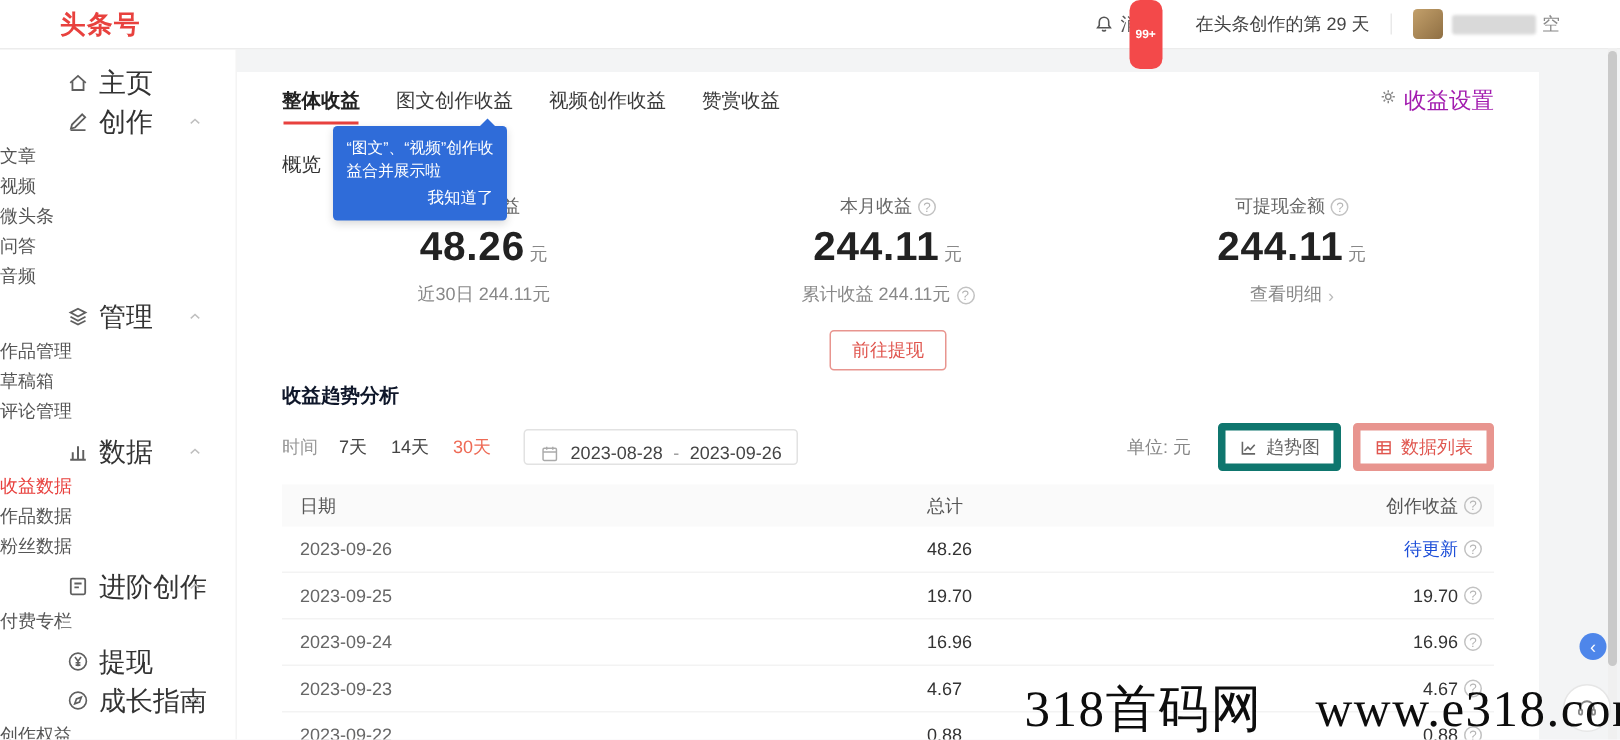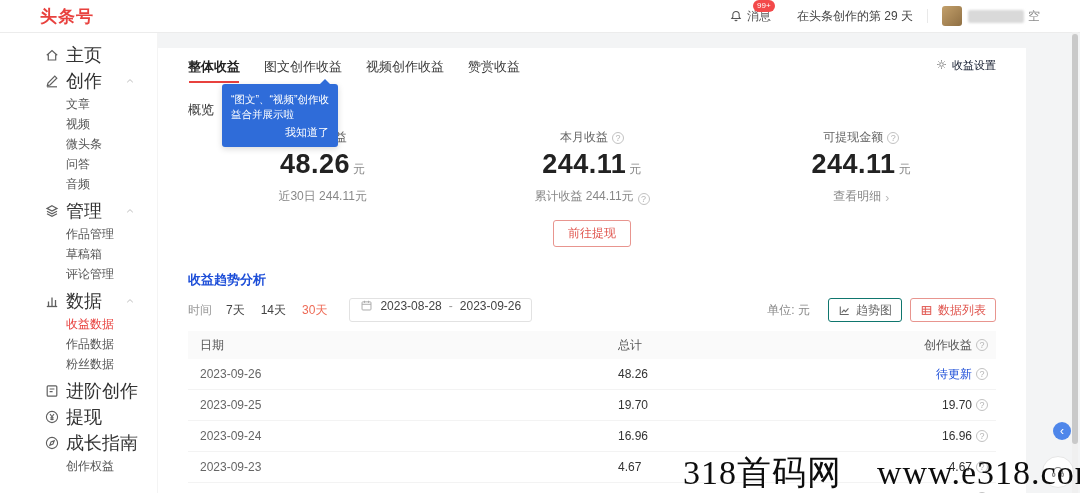--- a/index.html
+++ b/index.html
@@ -6,79 +6,79 @@
   body{width:1080px;height:493px;position:relative;overflow:hidden;background:#f3f4f5;
        font-family:"Liberation Sans","DejaVu Sans",sans-serif;color:#333;}
   svg{display:block}
   
   .header{position:absolute;top:0;left:0;right:0;height:32px;background:#fff;border-bottom:1px solid #ececec;
           display:flex;align-items:center;z-index:9}
   .logo{margin-left:40px;color:#e8413e;font-weight:800;font-size:17px;letter-spacing:1px}
   .h-right{margin-left:auto;margin-right:40px;display:flex;align-items:center;font-size:12px;color:#555}
   .msg-wrap{position:relative;display:flex;align-items:center;gap:4px;cursor:pointer}
   .badge{position:absolute;top:-8px;left:24px;background:#f3494a;color:#fff;font-size:8px;line-height:10px;
-         padding:1px 4px;border-radius:7px;font-weight:normal}
+         padding:18px 4px;border-radius:7px;font-weight:bold}
   .days{margin-left:26px;color:#444}
   .h-div{width:1px;height:14px;background:#e9e9e9;margin:0 14px}
   .avatar{width:20px;height:20px;border-radius:3px;background:linear-gradient(135deg,#c3a06b,#8f6f43)}
   .name-blur{width:56px;height:13px;background:#d9d9d9;border-radius:2px;margin-left:6px;filter:blur(1.2px)}
   .name-char{margin-left:4px;color:#8a8a8a}
   
   .sidebar{position:absolute;top:32px;left:0;width:158px;bottom:0;background:#fff;padding-top:10px;z-index:8;
            border-right:1px solid #f4f4f4;box-sizing:border-box;overflow:hidden}
   .s-top{display:flex;align-items:center;height:26px;padding-left:44px;color:#333;font-size:18px;cursor:pointer;position:relative}
   .s-top .ic{width:16px;height:16px;margin-right:6px;color:#5f5f5f}
   .s-caret{position:absolute;right:22px;top:8px;color:#bfbfbf}
   .s-sub{padding-bottom:4px}
-  .s-sub .s-child{height:20px;line-height:20px;padding-left:66px;font-size:12px;color:#555;cursor:pointer}
+  .s-sub .s-child{height:20px;line-height:20px;font-size:12px;color:#555;cursor:pointer}
   .s-sub .s-child.active{color:#e8413e}
   
   .main{position:absolute;left:158px;top:32px;right:0;bottom:0;background:#f3f4f5}
   .panel{position:absolute;left:0;top:16px;width:868px;bottom:-20px;background:#fff;padding:0 30px;box-sizing:border-box}
   .tabs{display:flex;align-items:flex-start;gap:24px;padding-top:10px}
   .tab{font-size:13px;color:#3a3a3a;padding-bottom:9px;position:relative;cursor:pointer}
   .tab.active{color:#222;font-weight:bold}
   .tab.active::after{content:"";position:absolute;left:1px;right:1px;bottom:2px;height:2px;background:#e8413e}
-  .settings{margin-left:auto;color:#0f172a;font-size:11px;display:flex;gap:4px;cursor:pointer}
+  .settings{margin-left:auto;color:#a21caf;font-size:15px;display:flex;gap:4px;cursor:pointer}
   .settings .ic{width:13px;height:13px;color:#888}
   .overview-label{margin-top:16px;font-size:13px;color:#333}
   
   .tooltip{position:absolute;left:64px;top:36px;width:116px;background:#2f6cd9;color:#fff;border-radius:3px;
            padding:8px 9px 7px;font-size:10.5px;line-height:15px;z-index:7;box-sizing:border-box;
            box-shadow:0 2px 6px rgba(0,0,0,.15)}
   .tooltip::before{content:"";position:absolute;top:-5px;right:8px;border:5px solid transparent;
                    border-bottom:5px solid #2f6cd9;border-top:0}
   .tooltip .confirm{text-align:right;font-weight:normal;font-size:11px;margin-top:3px;cursor:pointer}
   
   .stats{display:grid;grid-template-columns:1fr 1fr 1fr;text-align:center;margin-top:10px}
   .stat-label{font-size:12px;color:#666;display:flex;justify-content:center;align-items:center;gap:4px}
   .stat-value{margin-top:3px;font-size:27px;font-weight:bold;color:#222;letter-spacing:.5px}
   .stat-unit{font-size:12px;font-weight:normal;color:#888;margin-left:3px}
-  .stat-sub{margin-top:8px;font-size:12px;color:#888;display:flex;justify-content:center;align-items:flex-end;gap:4px}
+  .stat-sub{margin-top:8px;font-size:12px;color:#888;display:flex;justify-content:center;align-items:center;gap:4px}
   .stat-sub.link{cursor:pointer}
   .chev{color:#bbb;font-size:12px}
   .qi{display:inline-flex;width:12px;height:12px;border:1px solid #c2c2c2;border-radius:50%;color:#b5b5b5;
       font-size:9px;line-height:12px;justify-content:center;align-items:center;box-sizing:border-box;flex:none}
   
   .wd-row{text-align:center;margin-top:15px}
   .wd-btn{display:inline-block;border:1px solid #e8958f;color:#e0564f;font-size:12px;padding:4px 14px;
           border-radius:3px;background:#fff;cursor:pointer}
   
-  .trend-title{margin-top:24px;font-size:13px;font-weight:600;color:#1d4ed8}
+  .trend-title{margin-top:8px;font-size:13px;font-weight:600;color:#0f172a}
   .filter-row{margin-top:9px;display:flex;align-items:center;font-size:12px}
   .f-label{color:#999;margin-right:14px}
   .range{color:#444;margin-right:16px;cursor:pointer}
   .range.active{color:#ee6a55}
-  .date-box{display:flex;align-items:flex-start;gap:7px;border:1px solid #e2e2e2;border-radius:3px;height:22px;
+  .date-box{display:flex;align-items:flex-end;gap:7px;border:1px solid #e2e2e2;border-radius:3px;height:22px;
             padding:0 10px;color:#444;margin-left:6px;cursor:pointer}
   .date-box .ic{width:13px;height:13px;color:#aaa}
   .date-sep{color:#999}
   .f-right{margin-left:auto;display:flex;align-items:center;gap:10px}
   .unit{color:#888;margin-right:8px}
-  .view-btn{display:flex;align-items:center;gap:5px;border:1px solid #0f766e;border-radius:3px;height:22px;
+  .view-btn{display:flex;align-items:center;gap:5px;border:5px solid #0f766e;border-radius:3px;height:22px;
             padding:0 9px;color:#666;background:#fff;cursor:pointer;font-size:12px}
   .view-btn .ic{width:13px;height:13px}
   .view-btn.active{border-color:#e8958f;color:#e0564f}
   
   .table{margin-top:9px}
   .t-head,.t-row{display:grid;grid-template-columns:1fr 200px 178px;align-items:center}
   .t-head{height:28px;background:#fafafa;font-size:12px;color:#555}
   .t-head .c-date{padding-left:12px}
   .c-total{text-align:left}
   .c-creation{text-align:right;padding-right:8px;display:flex;justify-content:flex-end;align-items:center;gap:4px}
@@ -210,20 +210,23 @@
             <path d="M5.6 6h4.8M5.6 8.6h3"></path>
           </svg>
         </span>
       <span>进阶创作</span>
       <span class="s-caret">
           <svg width="10" height="10" viewBox="0 0 16 16" fill="none" stroke="currentColor" stroke-width="1.6">
             <path d="M3.5 10 8 5.8 12.5 10"></path>
           </svg>
         </span>
     </div>
+    <div class="s-sub">
+        <div class="s-child">付费专栏</div>
+      </div>
   </div>
   <div class="s-group">
     <div class="s-top">
       <span class="ic">
           <svg width="16" height="16" viewBox="0 0 16 16" fill="none" stroke="currentColor" stroke-width="1.1">
             <circle cx="8" cy="8" r="5.6"></circle>
             <path d="M6 5l2 2.8L10 5M8 7.8v3.4M6.4 8.8h3.2M6.4 10.4h3.2"></path>
           </svg>
         </span>
       <span>提现</span>

